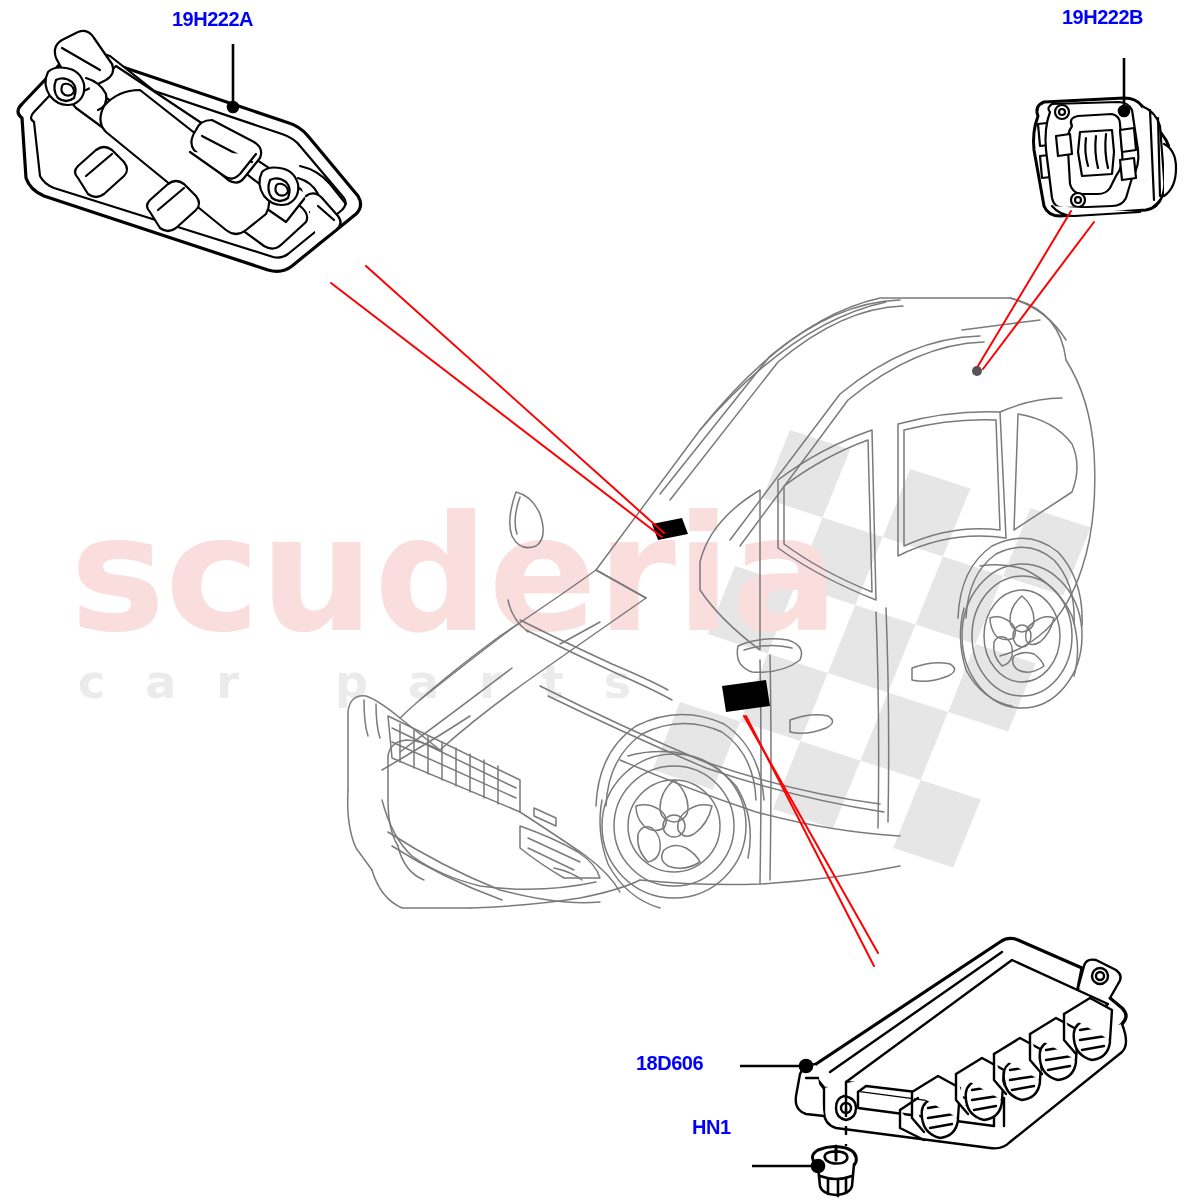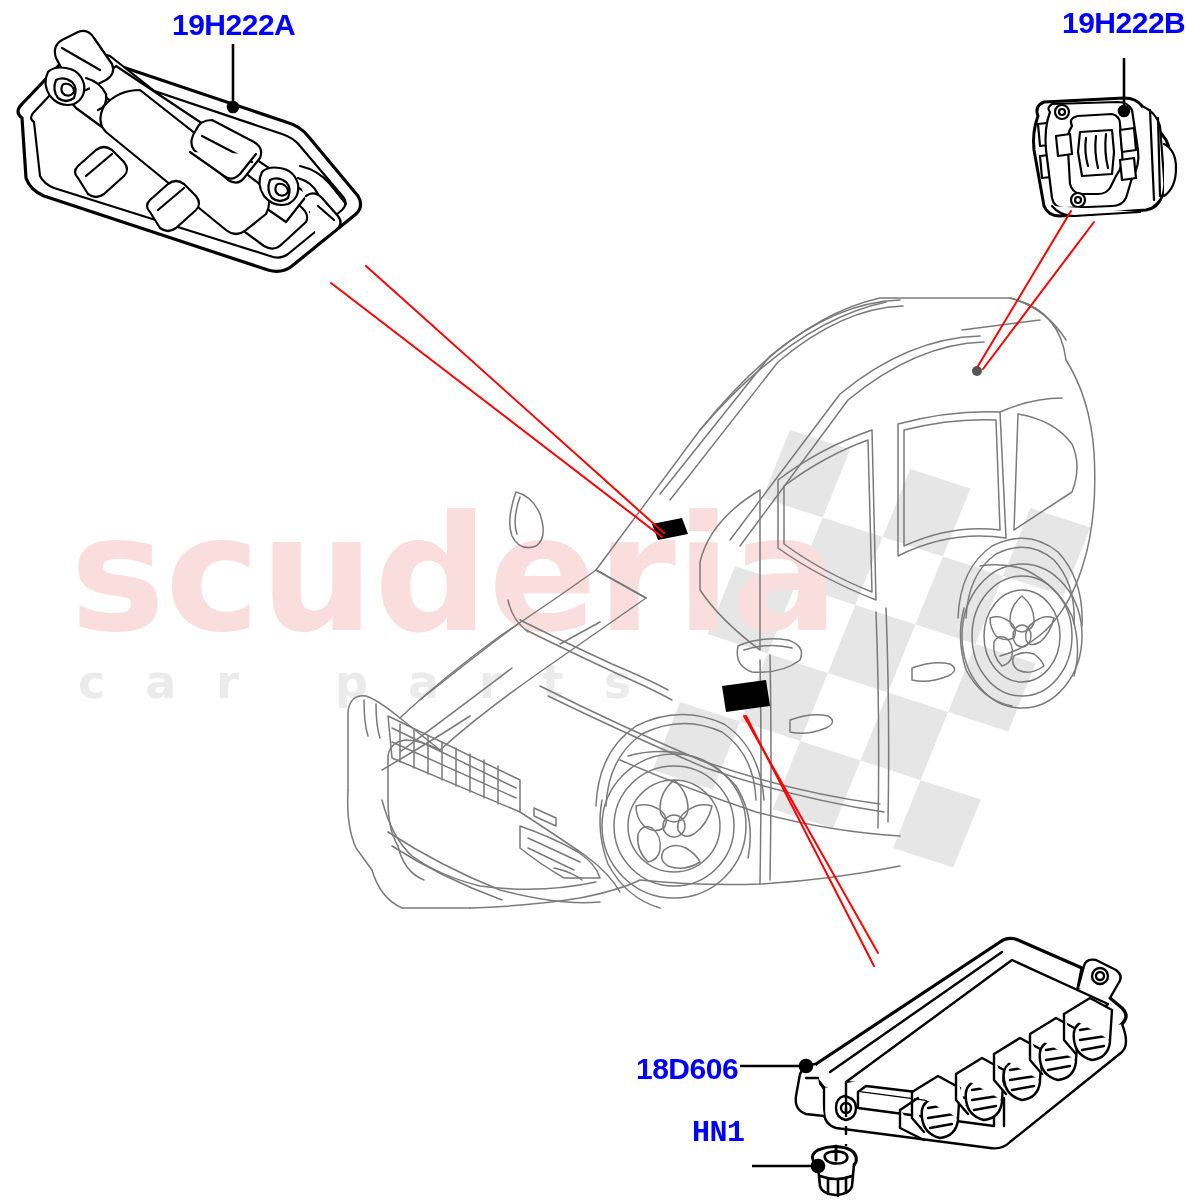--- a/index.html
+++ b/index.html
@@ -25,21 +25,21 @@
     width: 1186px;
     height: 1200px;
   }
   .wm-text {
     font-family: "DejaVu Sans", sans-serif;
     font-weight: bold;
   }
   .callout-label {
     position: absolute;
     font-family: "Liberation Sans", sans-serif;
-    font-size: 30px;
+    font-size: 20px;
     font-weight: bold;
     color: #0000ff;
     white-space: nowrap;
     letter-spacing: -0.5px;
   }
 </style>
 </head>
 <body>
 
 <div id="sheet">
@@ -429,15 +429,15 @@
       <line x1="846" y1="1096" x2="846" y2="1112"></line>
     </g>
   </svg>
 
   <div class="callout-label" style="left:172px; top:8px;">19H222A</div>
 
   <div class="callout-label" style="left:1062px; top:6px;">19H222B</div>
 
   <div class="callout-label" style="left:636px; top:1052px;">18D606</div>
 
-  <div class="callout-label" style="left:692px; top:1116px;font-family:Liberation Mono, monospace;">HN1</div>
+  <div class="callout-label" style="left:692px; top:1116px;">HN1</div>
 
 </div>
 
 </body></html>

